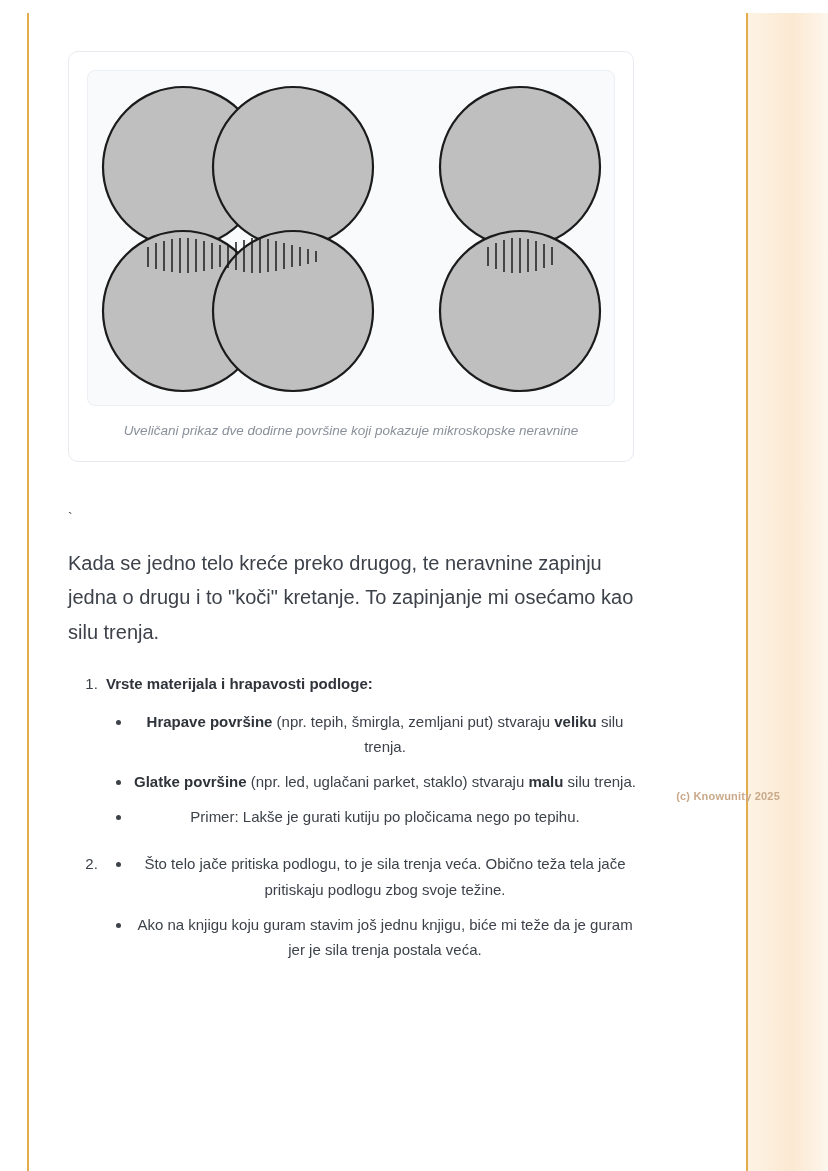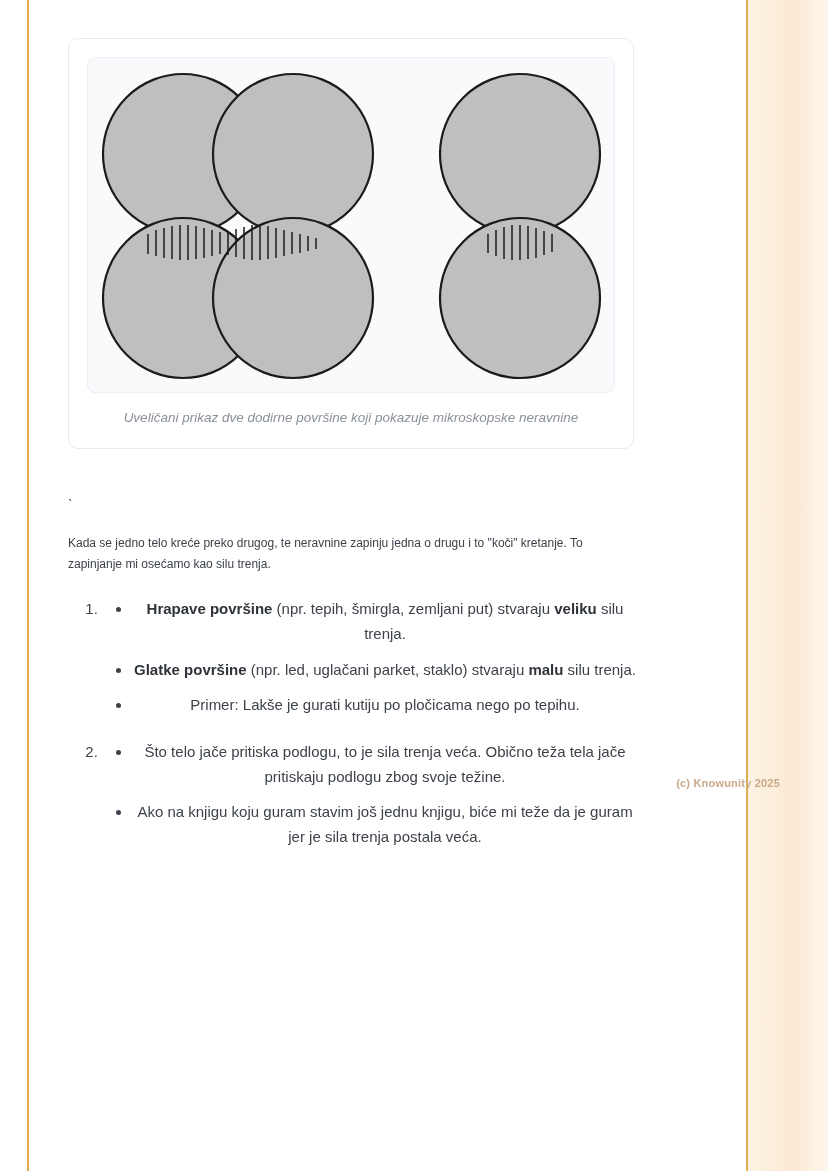--- a/index.html
+++ b/index.html
@@ -11,21 +11,21 @@
     width: 828px;
     height: 1171px;
     position: relative;
     font-family: "Liberation Sans", sans-serif;
     overflow: hidden;
   }
 
   
   .page {
     position: absolute;
-    left: 0; top: 0;
+    left: 0; top: 13px;
     width: 828px;
     height: 841px;
     background: #ffffff;
     border-radius: 10px;
   }
   .left-rule {
     position: absolute;
     left: 27px;
     top: 0;
     width: 2px;
@@ -87,21 +87,21 @@
 
   .stray-mark {
     margin-top: 48px;
     font-size: 14px;
     color: #3a3f46;
     height: 18px;
     letter-spacing: 0;
   }
 
   p.body-text {
-    font-size: 12px;
+    font-size: 20px;
     line-height: 1.72;
     color: #3d424a;
     margin: 18px 0 0 0;
   }
 
   h2.section-heading {
     font-size: 20px;
     font-weight: 700;
     color: #e2a43c;
     margin: 30px 0 14px 0;
@@ -215,20 +215,21 @@
     </div>
 
     <div class="stray-mark">`</div>
 
     <p class="body-text">Kada se jedno telo kreće preko drugog, te neravnine zapinju jedna o drugu i to "koči" kretanje. To zapinjanje mi osećamo kao silu trenja.</p>
 
 
 
     <ol class="main-list">
       <li>
+        <span class="li-head">Vrste materijala i hrapavosti podloge:</span>
         <ul class="sub-list">
           <li><span class="b">Hrapave površine</span><span> (npr. tepih, šmirgla, zemljani put) stvaraju </span><span class="b">veliku</span><span> silu trenja.</span></li>
           <li><span class="b">Glatke površine</span><span> (npr. led, uglačani parket, staklo) stvaraju </span><span class="b">malu</span><span> silu trenja.</span></li>
           <li><span class="i">Primer</span><span>: Lakše je gurati kutiju po pločicama nego po tepihu.</span></li>
         </ul>
       </li>
       <li>
         <ul class="sub-list">
           <li>Što telo jače pritiska podlogu, to je sila trenja veća. Obično teža tela jače pritiskaju podlogu zbog svoje težine.</li>
           <li>Ako na knjigu koju guram stavim još jednu knjigu, biće mi teže da je guram jer je sila trenja postala veća.</li>

